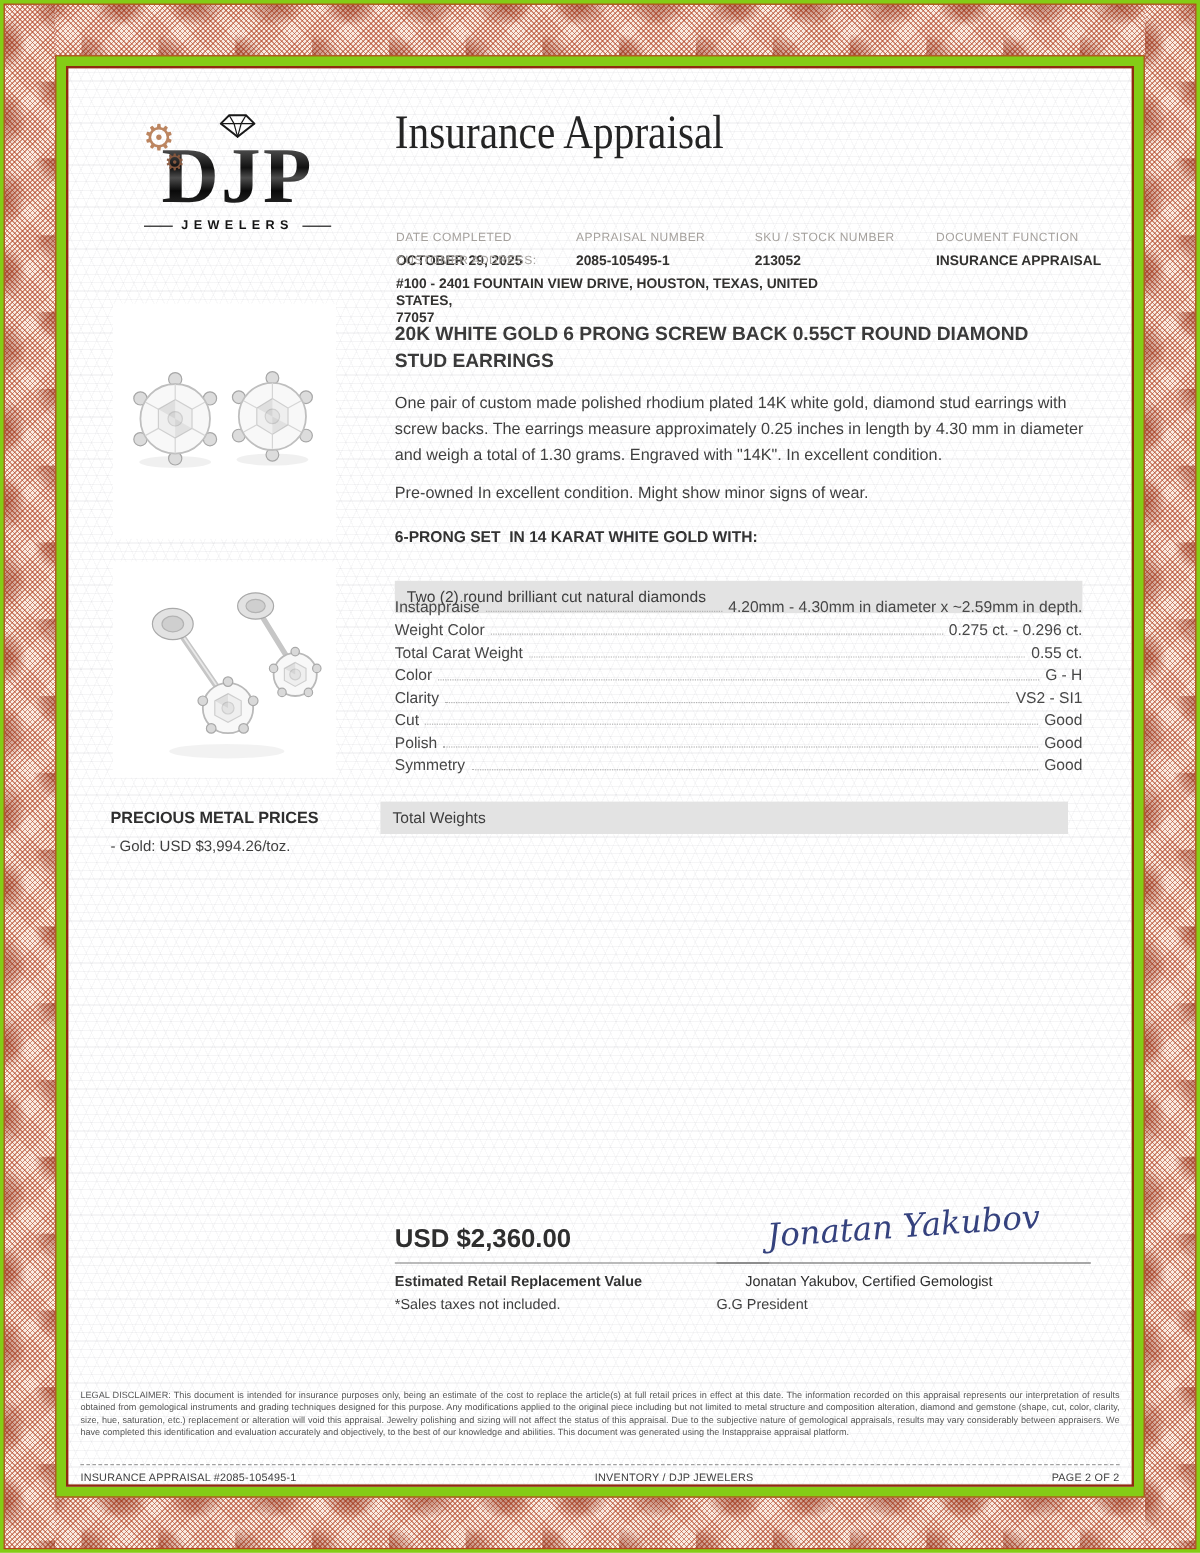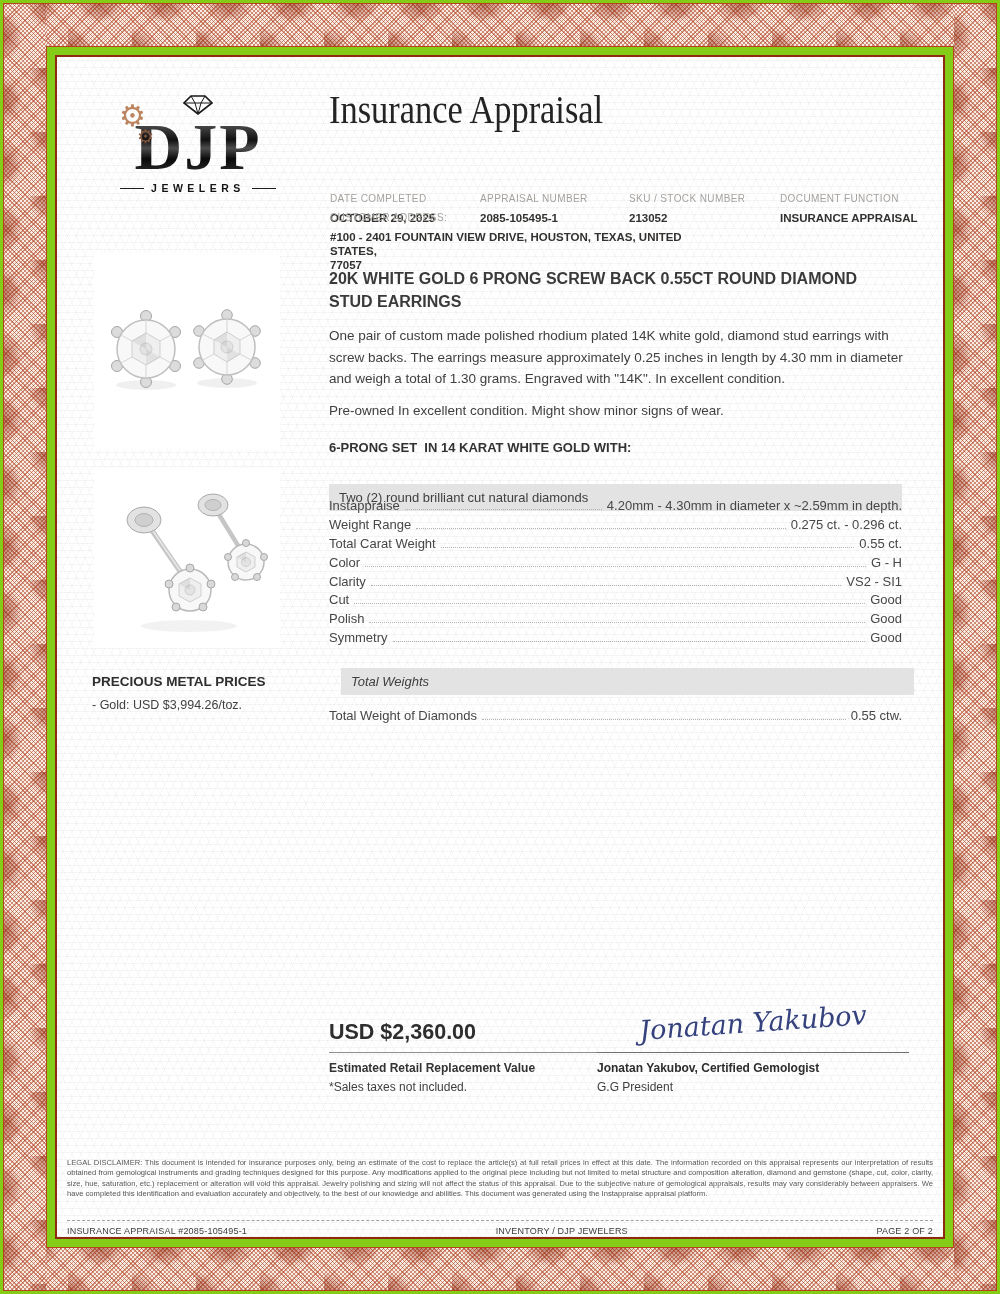--- a/index.html
+++ b/index.html
@@ -82,33 +82,33 @@
   .stones-bar { left:272px; top:427px; }
   .specs { left:272px; top:441px; width:573px; }
   .spec-row { display:flex; align-items:baseline; height:18.9px; font-size:13px; color:#474747; }
   .leader { flex:1; border-bottom:1px dotted #b3b3b3; margin:0 5px 3px 5px; }
   .spec-value { white-space:nowrap; }
 
   
   .metal-block { left:35px; top:617px; width:220px; }
   .metal-head { font-size:13.5px; font-weight:bold; color:#2e2e2e; }
   .metal-gold { margin-top:9px; font-size:12.5px; color:#3f3f3f; }
-  .totals-bar { left:284px; top:611px;font-style:italic; }
+  .totals-bar { left:260px; top:611px; }
   .totals-row { left:272px; top:651px; width:573px; }
 
   
   .amount { left:272px; top:963px; font-size:21.5px; font-weight:bold; color:#2e2e2e; }
   .rule-l { left:272px; top:995px; width:312px; height:1px; background:#8f8f8f; }
   .rule-r { left:540px; top:995px; width:312px; height:1px; background:#6f6f6f; }
   .est-label { left:272px; top:1004px; font-size:12px; font-weight:bold; color:#333; }
   .est-note  { left:272px; top:1023px; font-size:12px; color:#3f3f3f; }
   .sig-script { left:540px; top:950px; width:312px; text-align:center;
                 font-family:"DejaVu Serif", serif; font-style:italic; font-size:27px; color:#35427e;
                 transform:rotate(-4deg); }
-  .sig-name { left:540px; top:1004px; font-size:12px; font-weight:bold; color:#2d2d2d; }
+  .sig-name { left:564px; top:1004px; font-size:12px; font-weight:normal; color:#2d2d2d; }
   .sig-role { left:540px; top:1023px; font-size:12px; color:#3f3f3f; }
 
   
   .contact { left:10px; top:1083px; width:866px; font-size:10.8px; font-weight:bold; color:#2c2c2c; }
   .disclaimer { left:10px; top:1101px; width:866px; font-size:7.6px; line-height:10.4px; color:#575757; text-align:justify; }
   .dash-sep { left:10px; right:10px; top:1163px; border-top:1px dashed #a0a0a0; }
   .bottom-row { left:10px; right:10px; top:1169px; display:flex; justify-content:space-between; font-size:9px; color:#3e3e3e; letter-spacing:.2px; }
 </style>
 </head>
 <body>
@@ -265,21 +265,21 @@
     <div class="set-head pre-wrap">6-PRONG SET  IN 14 KARAT WHITE GOLD WITH:</div>
     <div class="bar stones-bar">Two (2) round brilliant cut natural diamonds</div>
 
     <div class="specs">
       <div class="spec-row">
         <span>Instappraise</span>
           <span class="leader"></span>
           <span class="spec-value">4.20mm - 4.30mm in diameter x ~2.59mm in depth.</span>
       </div>
       <div class="spec-row">
-        <span>Weight Range</span>
+        <span>Weight Color</span>
           <span class="leader"></span>
           <span class="spec-value">0.275 ct. - 0.296 ct.</span>
       </div>
       <div class="spec-row">
         <span>Total Carat Weight</span>
           <span class="leader"></span>
           <span class="spec-value">0.55 ct.</span>
       </div>
       <div class="spec-row">
         <span>Color</span>
@@ -307,27 +307,20 @@
           <span class="spec-value">Good</span>
       </div>
     </div>
 
     <div class="metal-block">
       <div class="metal-head">PRECIOUS METAL PRICES</div>
       <div class="metal-gold">- Gold: USD $3,994.26/toz.</div>
     </div>
 
     <div class="bar totals-bar">Total Weights</div>
-    <div class="totals-row">
-      <div class="spec-row">
-        <span>Total Weight of Diamonds</span>
-          <span class="leader"></span>
-          <span class="spec-value">0.55 ctw.</span>
-      </div>
-    </div>
 
     <div class="amount">USD $2,360.00</div>
     <div class="rule-l"></div>
     <div class="est-label">Estimated Retail Replacement Value</div>
     <div class="est-note">*Sales taxes not included.</div>
 
     <div class="sig-script">Jonatan Yakubov</div>
     <div class="rule-r"></div>
     <div class="sig-name">Jonatan Yakubov, Certified Gemologist</div>
     <div class="sig-role">G.G President</div>

